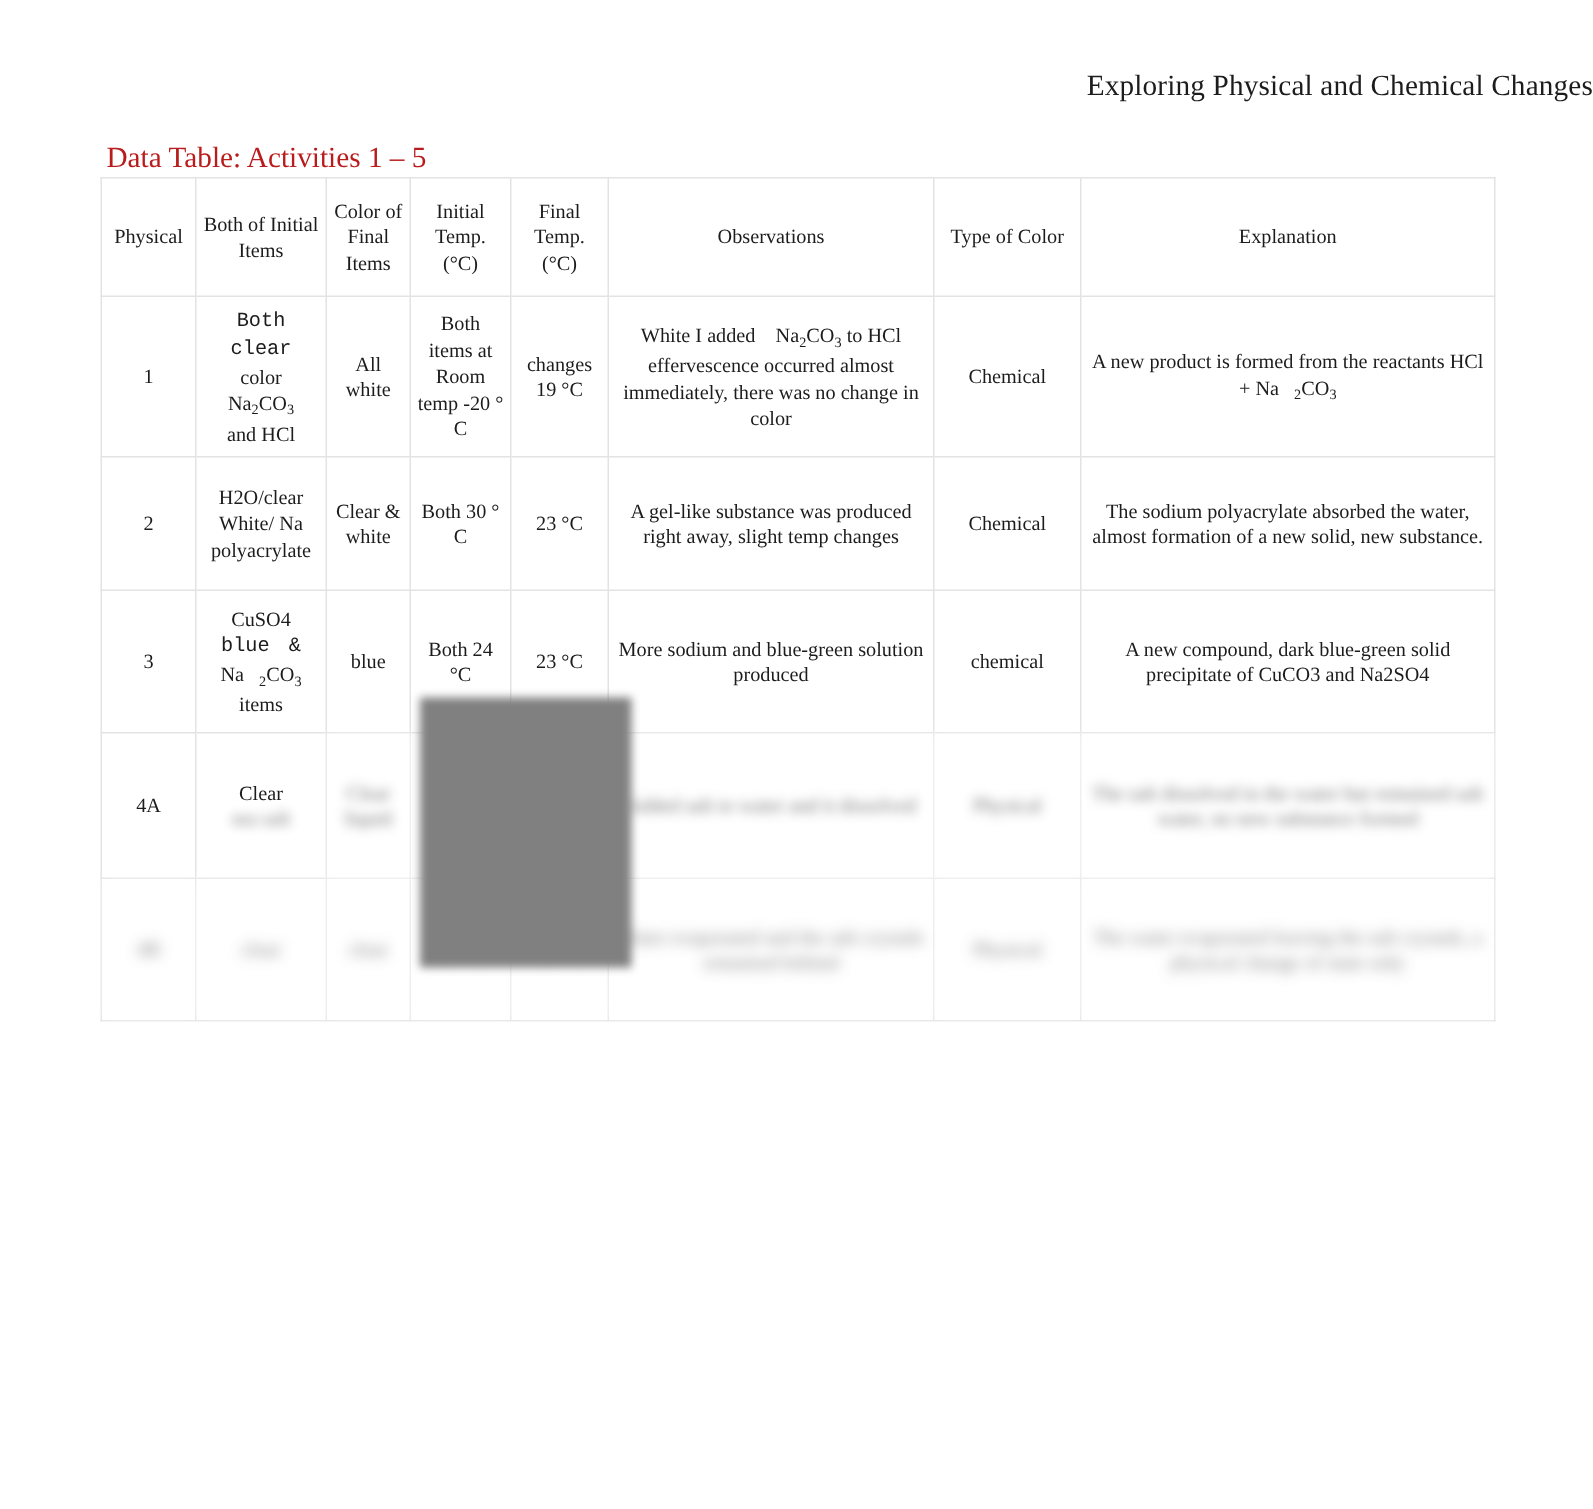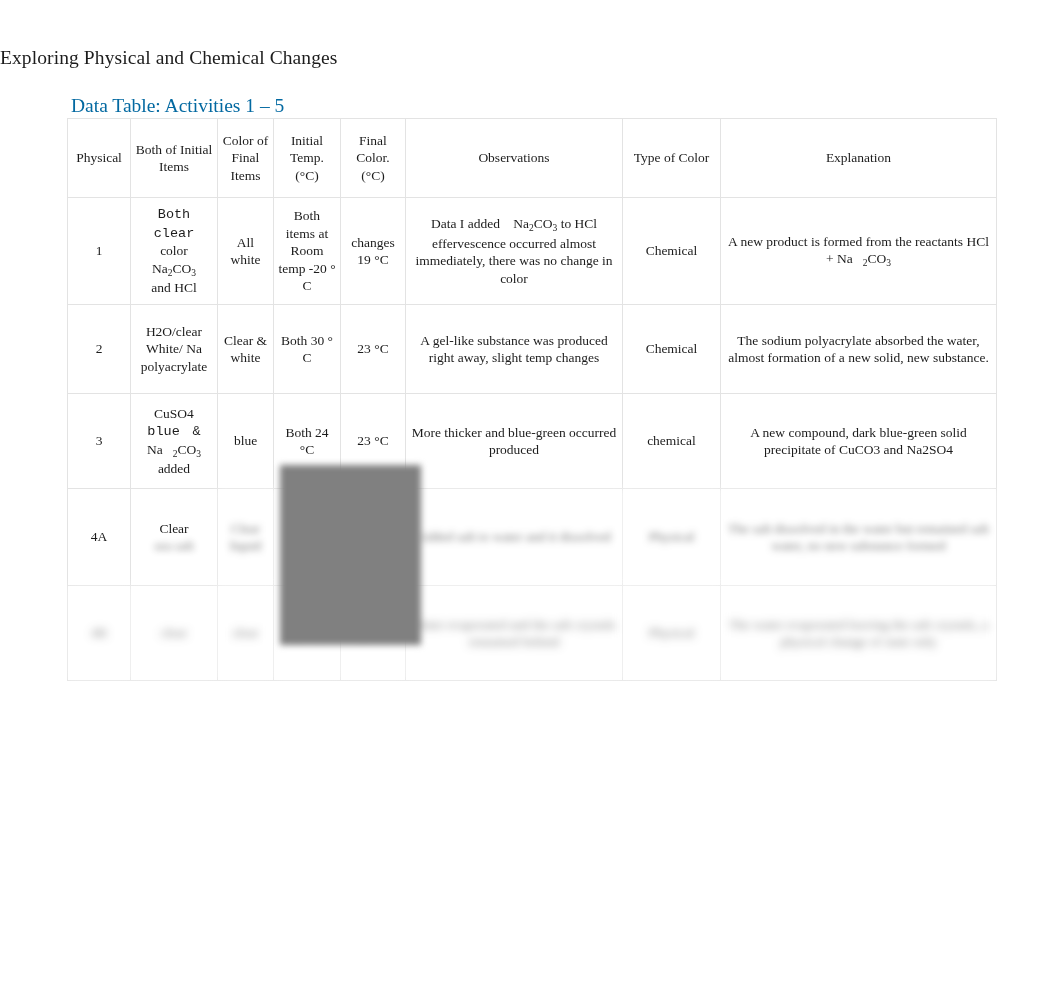--- a/index.html
+++ b/index.html
@@ -20,35 +20,35 @@
     position: absolute;
     inset: 0;
   }
 
   
   .doc-title {
     position: absolute;
     top: 45px;
     left: 0;
     width: 1062px;
-    text-align: left;
+    text-align: right;
     font-size: 19.5px;
     line-height: 26px;
     color: #1c1c1c;
     letter-spacing: .1px;
   }
 
   
   .section-heading {
     position: absolute;
     top: 93px;
     left: 71px;
     font-size: 19.5px;
     line-height: 26px;
-    color: #0369a1;
+    color: #b91c1c;
     white-space: nowrap;
   }
 
   
   .table-wrap {
     position: absolute;
     top: 118px;
     left: 67px;
     width: 929px;
   }
@@ -143,42 +143,42 @@
         <col class="c-type">
         <col class="c-explanation">
       </colgroup>
 
       <thead>
         <tr>
           <td>Physical</td>
           <td>Both of Initial Items</td>
           <td>Color of Final Items</td>
           <td>Initial Temp. (°C)</td>
-          <td>Final Color. (°C)</td>
+          <td>Final Temp. (°C)</td>
           <td>Observations</td>
           <td>Type of Color</td>
           <td>Explanation</td>
         </tr>
       </thead>
 
       <tbody>
 
         <tr class="row-1">
           <td>1</td>
           <td>
             <span class="gap-wide">Both   clear</span><br>
             <span>color</span><br>
             <span>Na</span><sub>2</sub><span>CO</span><sub>3</sub><br>
             <span>and HCl</span>
           </td>
           <td>All white</td>
           <td>Both items at Room temp -20 ° C</td>
           <td>changes 19 °C</td>
           <td>
-            <span>Data I added</span>
+            <span>White I added</span>
             <span class="sub-gap">Na</span><sub>2</sub><span>CO</span><sub>3</sub>
             <span>to HCl effervescence occurred almost immediately, there was no change in color</span>
           </td>
           <td>Chemical</td>
           <td>
             <span>A new product is formed from the reactants HCl + Na</span><sub class="sub-gap">2</sub><span>CO</span><sub>3</sub>
           </td>
         </tr>
 
         <tr class="row-2">
@@ -191,26 +191,26 @@
           <td>Chemical</td>
           <td>The sodium polyacrylate absorbed the water, almost formation of a new solid, new substance.</td>
         </tr>
 
         <tr class="row-3">
           <td>3</td>
           <td>
             <span>CuSO4</span><br>
             <span class="gap-wide">blue    &amp;</span><br>
             <span>Na</span><sub class="sub-gap">2</sub><span>CO</span><sub>3</sub><br>
-            <span>added</span>
+            <span>items</span>
           </td>
           <td>blue</td>
           <td>Both 24 °C</td>
           <td>23 °C</td>
-          <td>More thicker and        blue-green occurred produced</td>
+          <td>More sodium and        blue-green solution produced</td>
           <td>chemical</td>
           <td>A new compound, dark blue-green     solid precipitate of CuCO3 and Na2SO4</td>
         </tr>
 
         <tr class="row-4">
           <td>
             <span class="partial-clear">4A</span>
           </td>
           <td>
             <span class="partial-clear">Clear</span><br>

